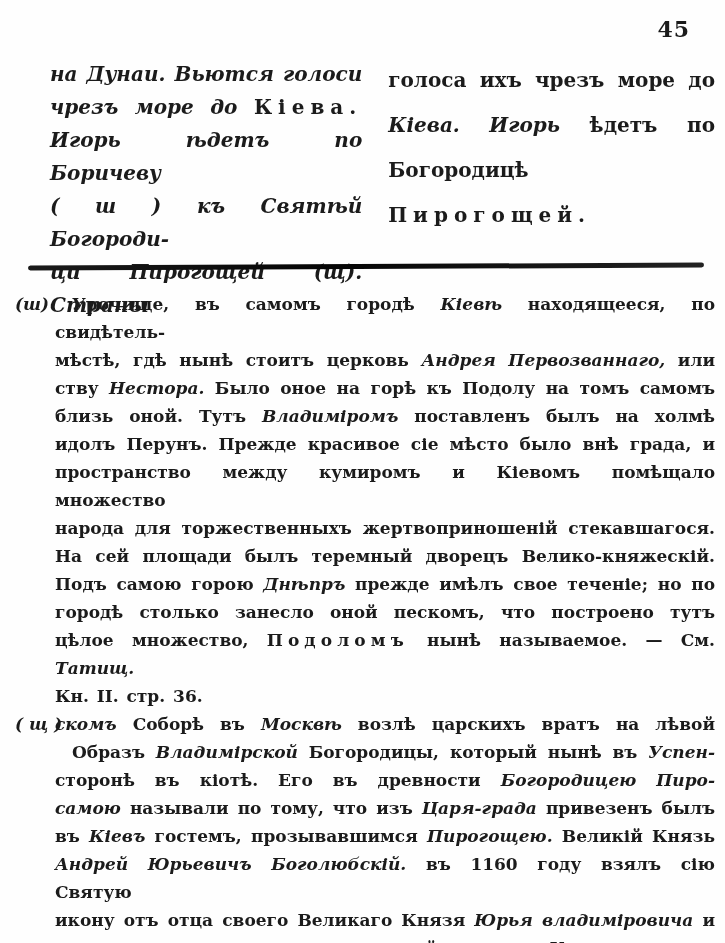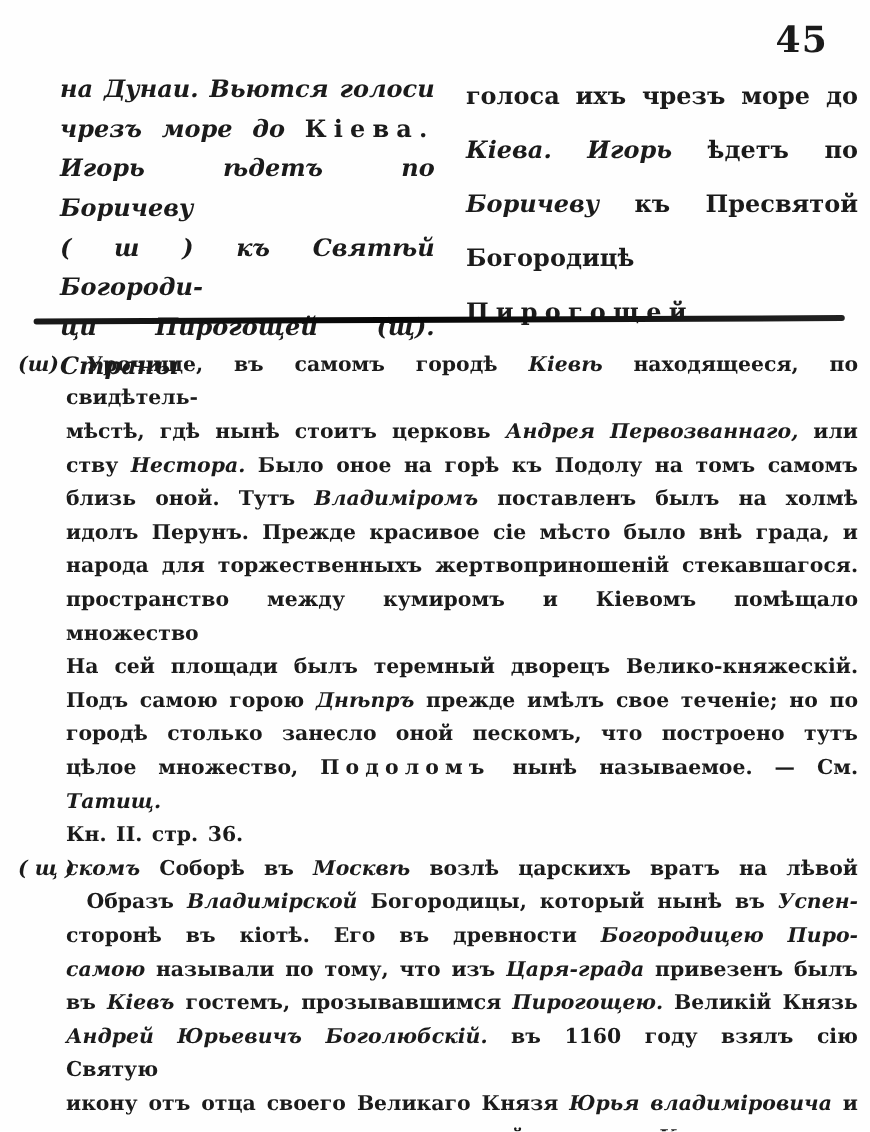--- a/index.html
+++ b/index.html
@@ -10,21 +10,21 @@
   }
   .page {
     position: relative;
     width: 725px; height: 943px;
     background: #fefefe;
     color: #1b1b1b;
     overflow: hidden;
   }
   .page-number {
     position: absolute; top: 16px; right: 35px;
-    font-size: 30px; font-weight: bold;
+    font-size: 22px; font-weight: bold;
     letter-spacing: 1px;
   }
   .columns {
     position: absolute; top: 58px; left: 30px;
     width: 685px;
     display: flex;
   }
   .col { font-weight: bold; }
   .col-left {
     width: 322px;
@@ -76,38 +76,37 @@
     <div class="col col-left">
         <div class="text-line"><span class="seg-i">на Дунаи. Вьются голоси</span></div>
         <div class="text-line"><span class="seg-i">чрезъ море до </span><span class="seg-is">Кіева.</span></div>
         <div class="text-line"><span class="seg-i">Игорь ѣдетъ по Боричеву</span></div>
         <div class="text-line"><span class="seg-i">( ш ) къ Святѣй Богороди-</span></div>
         <div class="text-line"><span class="seg-i">ци Пирогощей (щ). Страны</span></div>
       </div>
     <div class="col col-right">
         <div class="text-line"><span class="seg-r">голоса ихъ чрезъ море до</span></div>
         <div class="text-line"><span class="seg-i">Кіева. Игорь</span><span class="seg-r"> ѣдетъ по</span></div>
-        <div class="text-line"><span class="seg-i">Боричеву</span><span class="seg-r"> къ Пресвятой</span></div>
         <div class="text-line"><span class="seg-r">Богородицѣ </span><span class="seg-is">Пирогощей.</span></div>
       </div>
   </div>
 
   <div class="rule"></div>
 
   <div class="footnotes">
     <div class="footnote">
       <span class="fn-marker">(ш)</span>
       <div class="fn-lines">
           <div class="text-line first-line"><span class="seg-r">Урочище, въ самомъ городѣ </span><span class="seg-i">Кіевѣ</span><span class="seg-r"> находящееся, по свидѣтель-</span></div>
           <div class="text-line"><span class="seg-r">мѣстѣ, гдѣ нынѣ стоитъ церковь </span><span class="seg-i">Андрея Первозваннаго,</span><span class="seg-r"> или</span></div>
           <div class="text-line"><span class="seg-r">ству </span><span class="seg-i">Нестора.</span><span class="seg-r"> Было оное на горѣ къ Подолу на томъ самомъ</span></div>
           <div class="text-line"><span class="seg-r">близь оной. Тутъ </span><span class="seg-i">Владиміромъ</span><span class="seg-r"> поставленъ былъ на холмѣ</span></div>
           <div class="text-line"><span class="seg-r">идолъ Перунъ. Прежде красивое сіе мѣсто было внѣ града, и</span></div>
+          <div class="text-line"><span class="seg-r">пространство между кумиромъ и Кіевомъ помѣщало множество</span></div>
           <div class="text-line"><span class="seg-r">народа для торжественныхъ жертвоприношеній стекавшагося.</span></div>
-          <div class="text-line"><span class="seg-r">пространство между кумиромъ и Кіевомъ помѣщало множество</span></div>
           <div class="text-line"><span class="seg-r">На сей площади былъ теремный дворецъ Велико-княжескій.</span></div>
           <div class="text-line"><span class="seg-r">Подъ самою горою </span><span class="seg-i">Днѣпръ</span><span class="seg-r"> прежде имѣлъ свое теченіе; но по</span></div>
           <div class="text-line"><span class="seg-r">городѣ столько занесло оной пескомъ, что построено тутъ</span></div>
           <div class="text-line"><span class="seg-r">цѣлое множество, </span><span class="seg-is">Подоломъ</span><span class="seg-r"> нынѣ называемое. — См. </span><span class="seg-i">Татищ.</span></div>
           <div class="text-line flush"><span class="seg-r">Кн. II. стр. 36.</span></div>
         </div>
     </div>
     <div class="footnote">
       <span class="fn-marker">( щ )</span>
       <div class="fn-lines">

